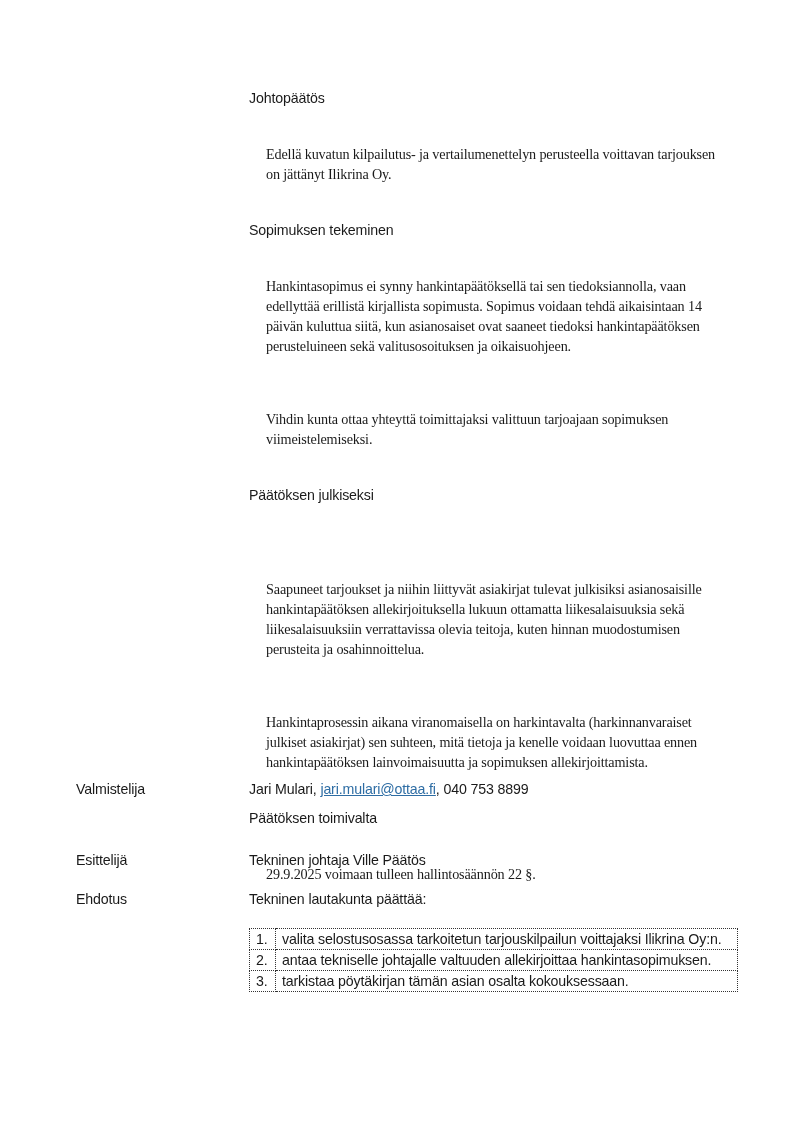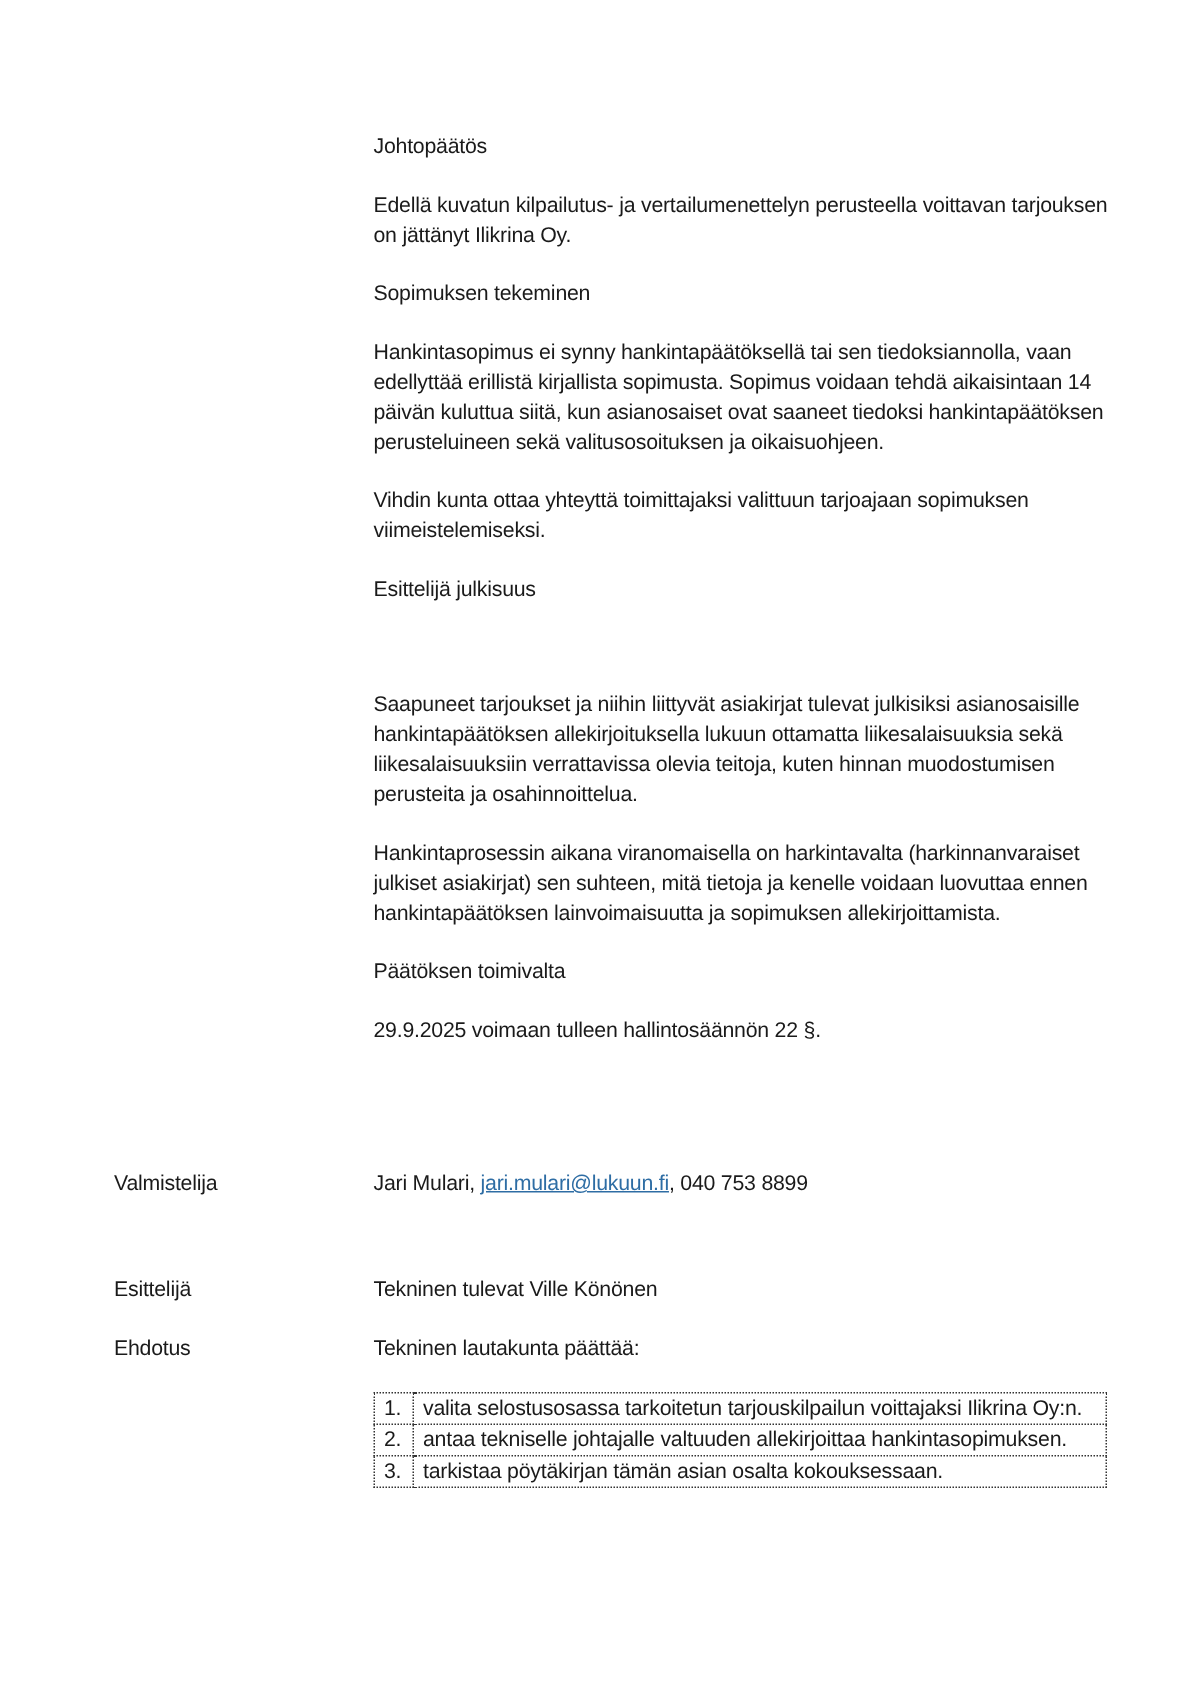--- a/index.html
+++ b/index.html
@@ -10,21 +10,21 @@
       font-size: 14.2px;
       letter-spacing: -0.15px;
     }
     .content {
       position: absolute; left: 249px; top: 88px; width: 490px;
     }
     .heading {
       font-weight: normal; line-height: 20px; margin: 0; height: 20px;
     }
     .para {
-      margin: 0; line-height: 20px;
+      margin: 17px; line-height: 20px; font-family: Liberation Serif, serif;
     }
     .gap { height: 19px; }
     .meta-row {
       position: absolute; left: 76px; width: 680px; height: 20px; line-height: 20px;
     }
     .meta-label { position: absolute; left: 0; top: 0; }
     .meta-value { position: absolute; left: 173px; top: 0; white-space: nowrap; }
     .link { color: #2e6da4; text-decoration: underline; }
     table.proposal {
       position: absolute; left: 249px; top: 928px; width: 489px;
@@ -47,42 +47,42 @@
   <p class="para">Edellä kuvatun kilpailutus- ja vertailumenettelyn perusteella voittavan tarjouksen on jättänyt Ilikrina Oy.</p>
   <div class="gap"></div>
 
   <p class="heading">Sopimuksen tekeminen</p>
   <div class="gap"></div>
   <p class="para">Hankintasopimus ei synny hankintapäätöksellä tai sen tiedoksiannolla, vaan edellyttää erillistä kirjallista sopimusta. Sopimus voidaan tehdä aikaisintaan 14 päivän kuluttua siitä, kun asianosaiset ovat saaneet tiedoksi hankintapäätöksen perusteluineen sekä valitusosoituksen ja oikaisuohjeen.</p>
   <div class="gap"></div>
   <p class="para">Vihdin kunta ottaa yhteyttä toimittajaksi valittuun tarjoajaan sopimuksen viimeistelemiseksi.</p>
   <div class="gap"></div>
 
-  <p class="heading">Esittelijä julkisuus</p>
+  <p class="heading">Päätöksen julkiseksi</p>
   <div class="gap"></div>
   <div class="gap"></div>
   <div class="gap"></div>
   <p class="para">Saapuneet tarjoukset ja niihin liittyvät asiakirjat tulevat julkisiksi asianosaisille hankintapäätöksen allekirjoituksella lukuun ottamatta liikesalaisuuksia sekä liikesalaisuuksiin verrattavissa olevia teitoja, kuten hinnan muodostumisen perusteita ja osahinnoittelua.</p>
   <div class="gap"></div>
   <p class="para">Hankintaprosessin aikana viranomaisella on harkintavalta (harkinnanvaraiset julkiset asiakirjat) sen suhteen, mitä tietoja ja kenelle voidaan luovuttaa ennen hankintapäätöksen lainvoimaisuutta ja sopimuksen allekirjoittamista.</p>
   <div class="gap"></div>
 
   <p class="heading">Päätöksen toimivalta</p>
   <div class="gap"></div>
   <p class="para">29.9.2025 voimaan tulleen hallintosäännön 22 §.</p>
 </div>
 
 <div class="meta-row" style="top:779px;">
   <span class="meta-label">Valmistelija</span>
-  <span class="meta-value"><span>Jari Mulari</span><span>, </span><a class="link">jari.mulari@lukuun.fi</a><span>, </span><span>040 753 8899</span></span>
+  <span class="meta-value"><span>Jari Mulari</span><span>, </span><a class="link">jari.mulari@ottaa.fi</a><span>, </span><span>040 753 8899</span></span>
 </div>
 
 <div class="meta-row" style="top:850px;">
   <span class="meta-label">Esittelijä</span>
-  <span class="meta-value">Tekninen tulevat Ville Könönen</span>
+  <span class="meta-value">Tekninen johtaja Ville Päätös</span>
 </div>
 
 <div class="meta-row" style="top:889px;">
   <span class="meta-label">Ehdotus</span>
   <span class="meta-value">Tekninen lautakunta päättää:</span>
 </div>
 
 <table class="proposal">
   <tbody>
     <tr>

